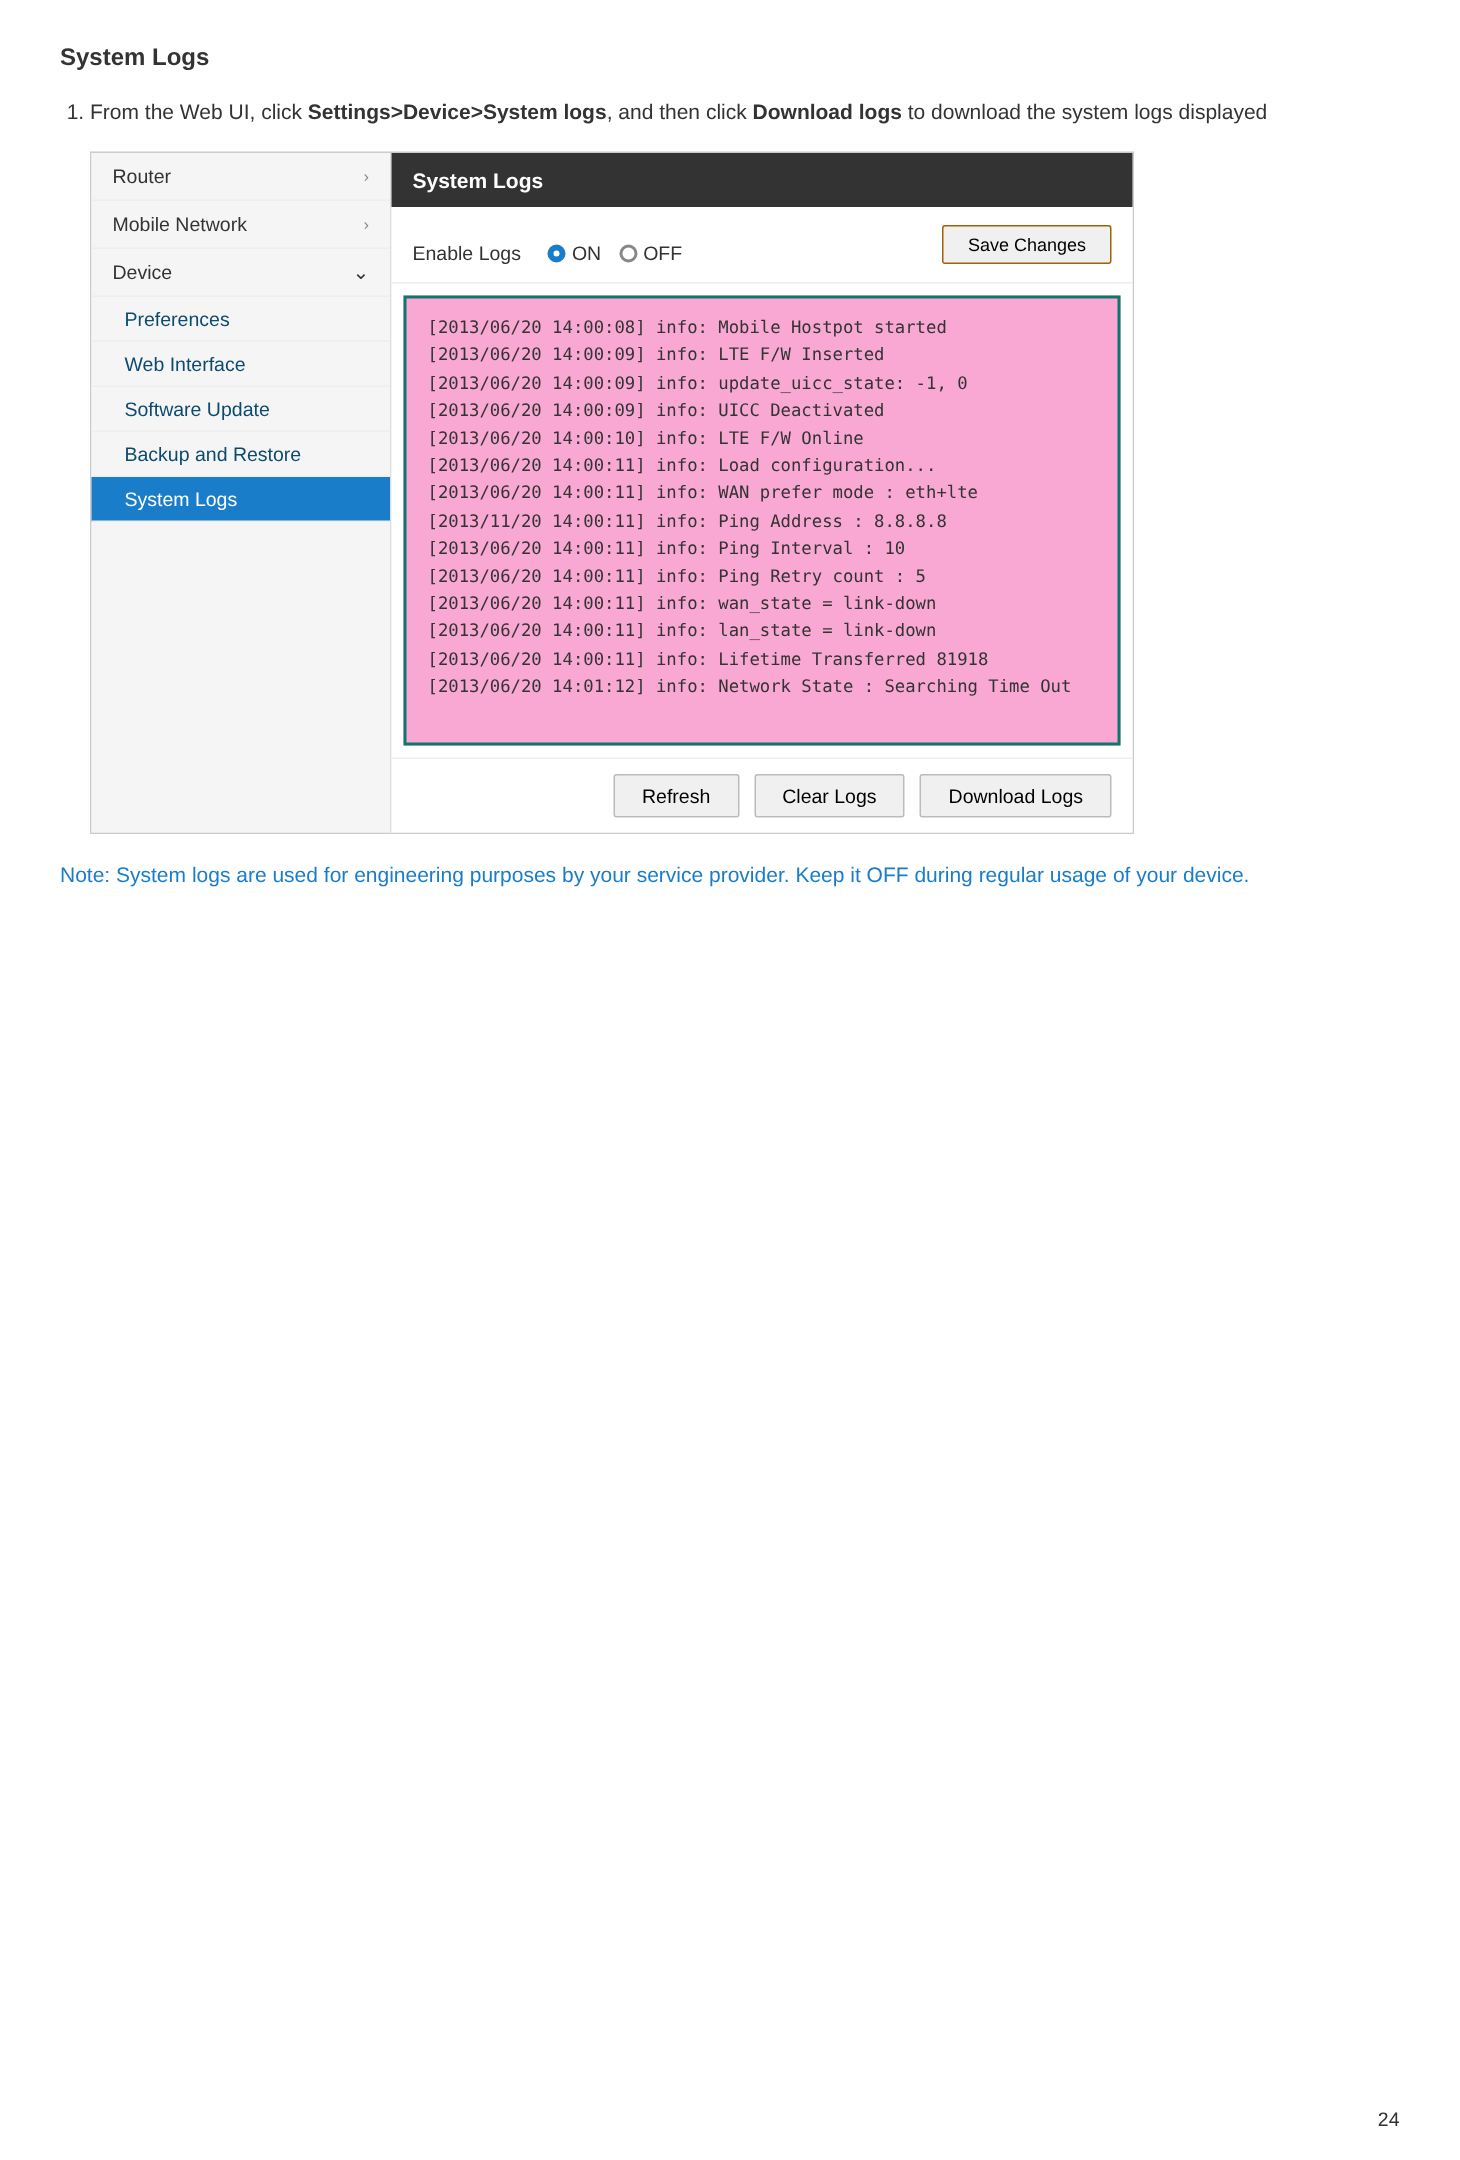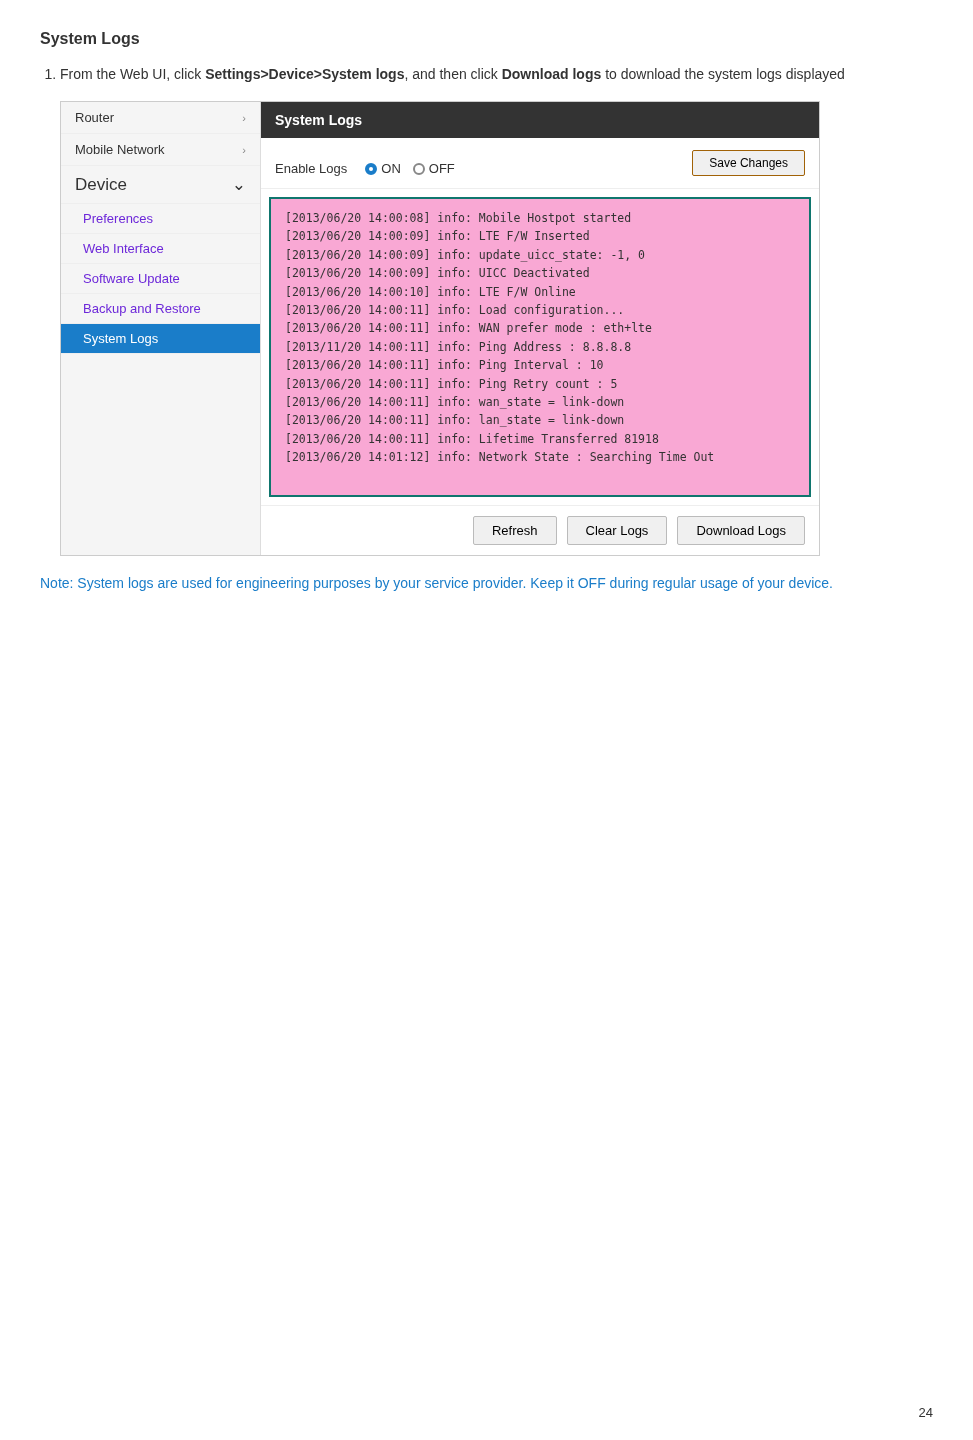--- a/index.html
+++ b/index.html
@@ -19,21 +19,21 @@
       font-weight: bold;
       margin-bottom: 16px;
     }
 
     .bold { font-weight: bold; }
 
     .ui-screenshot {
       border: 1px solid #ccc;
       margin: 16px 0 16px 20px;
       display: flex;
-      width: 760px;
+      width: 696px;
       background: #f5f5f5;
     }
 
     
     .sidebar {
       width: 200px;
       background: #f5f5f5;
       border-right: 1px solid #ddd;
       flex-shrink: 0;
     }
@@ -49,33 +49,33 @@
       border-bottom: 1px solid #eee;
     }
 
     .sidebar-item .chevron {
       font-size: 11px;
       color: #888;
     }
 
     .sidebar-group-header {
       padding: 8px 14px;
-      font-size: 17px;
+      font-size: 13px;
       color: #333;
       border-bottom: 1px solid #eee;
       display: flex;
       justify-content: space-between;
       align-items: center;
       cursor: pointer;
     }
 
     .sidebar-subitem {
       padding: 7px 14px 7px 22px;
       font-size: 13px;
-      color: #6d28d9;
+      color: #0c4a6e;
       border-bottom: 1px solid #eee;
       cursor: pointer;
     }
 
     .sidebar-subitem.active {
       background: #1a7dc9;
       color: #fff;
     }
 
     

